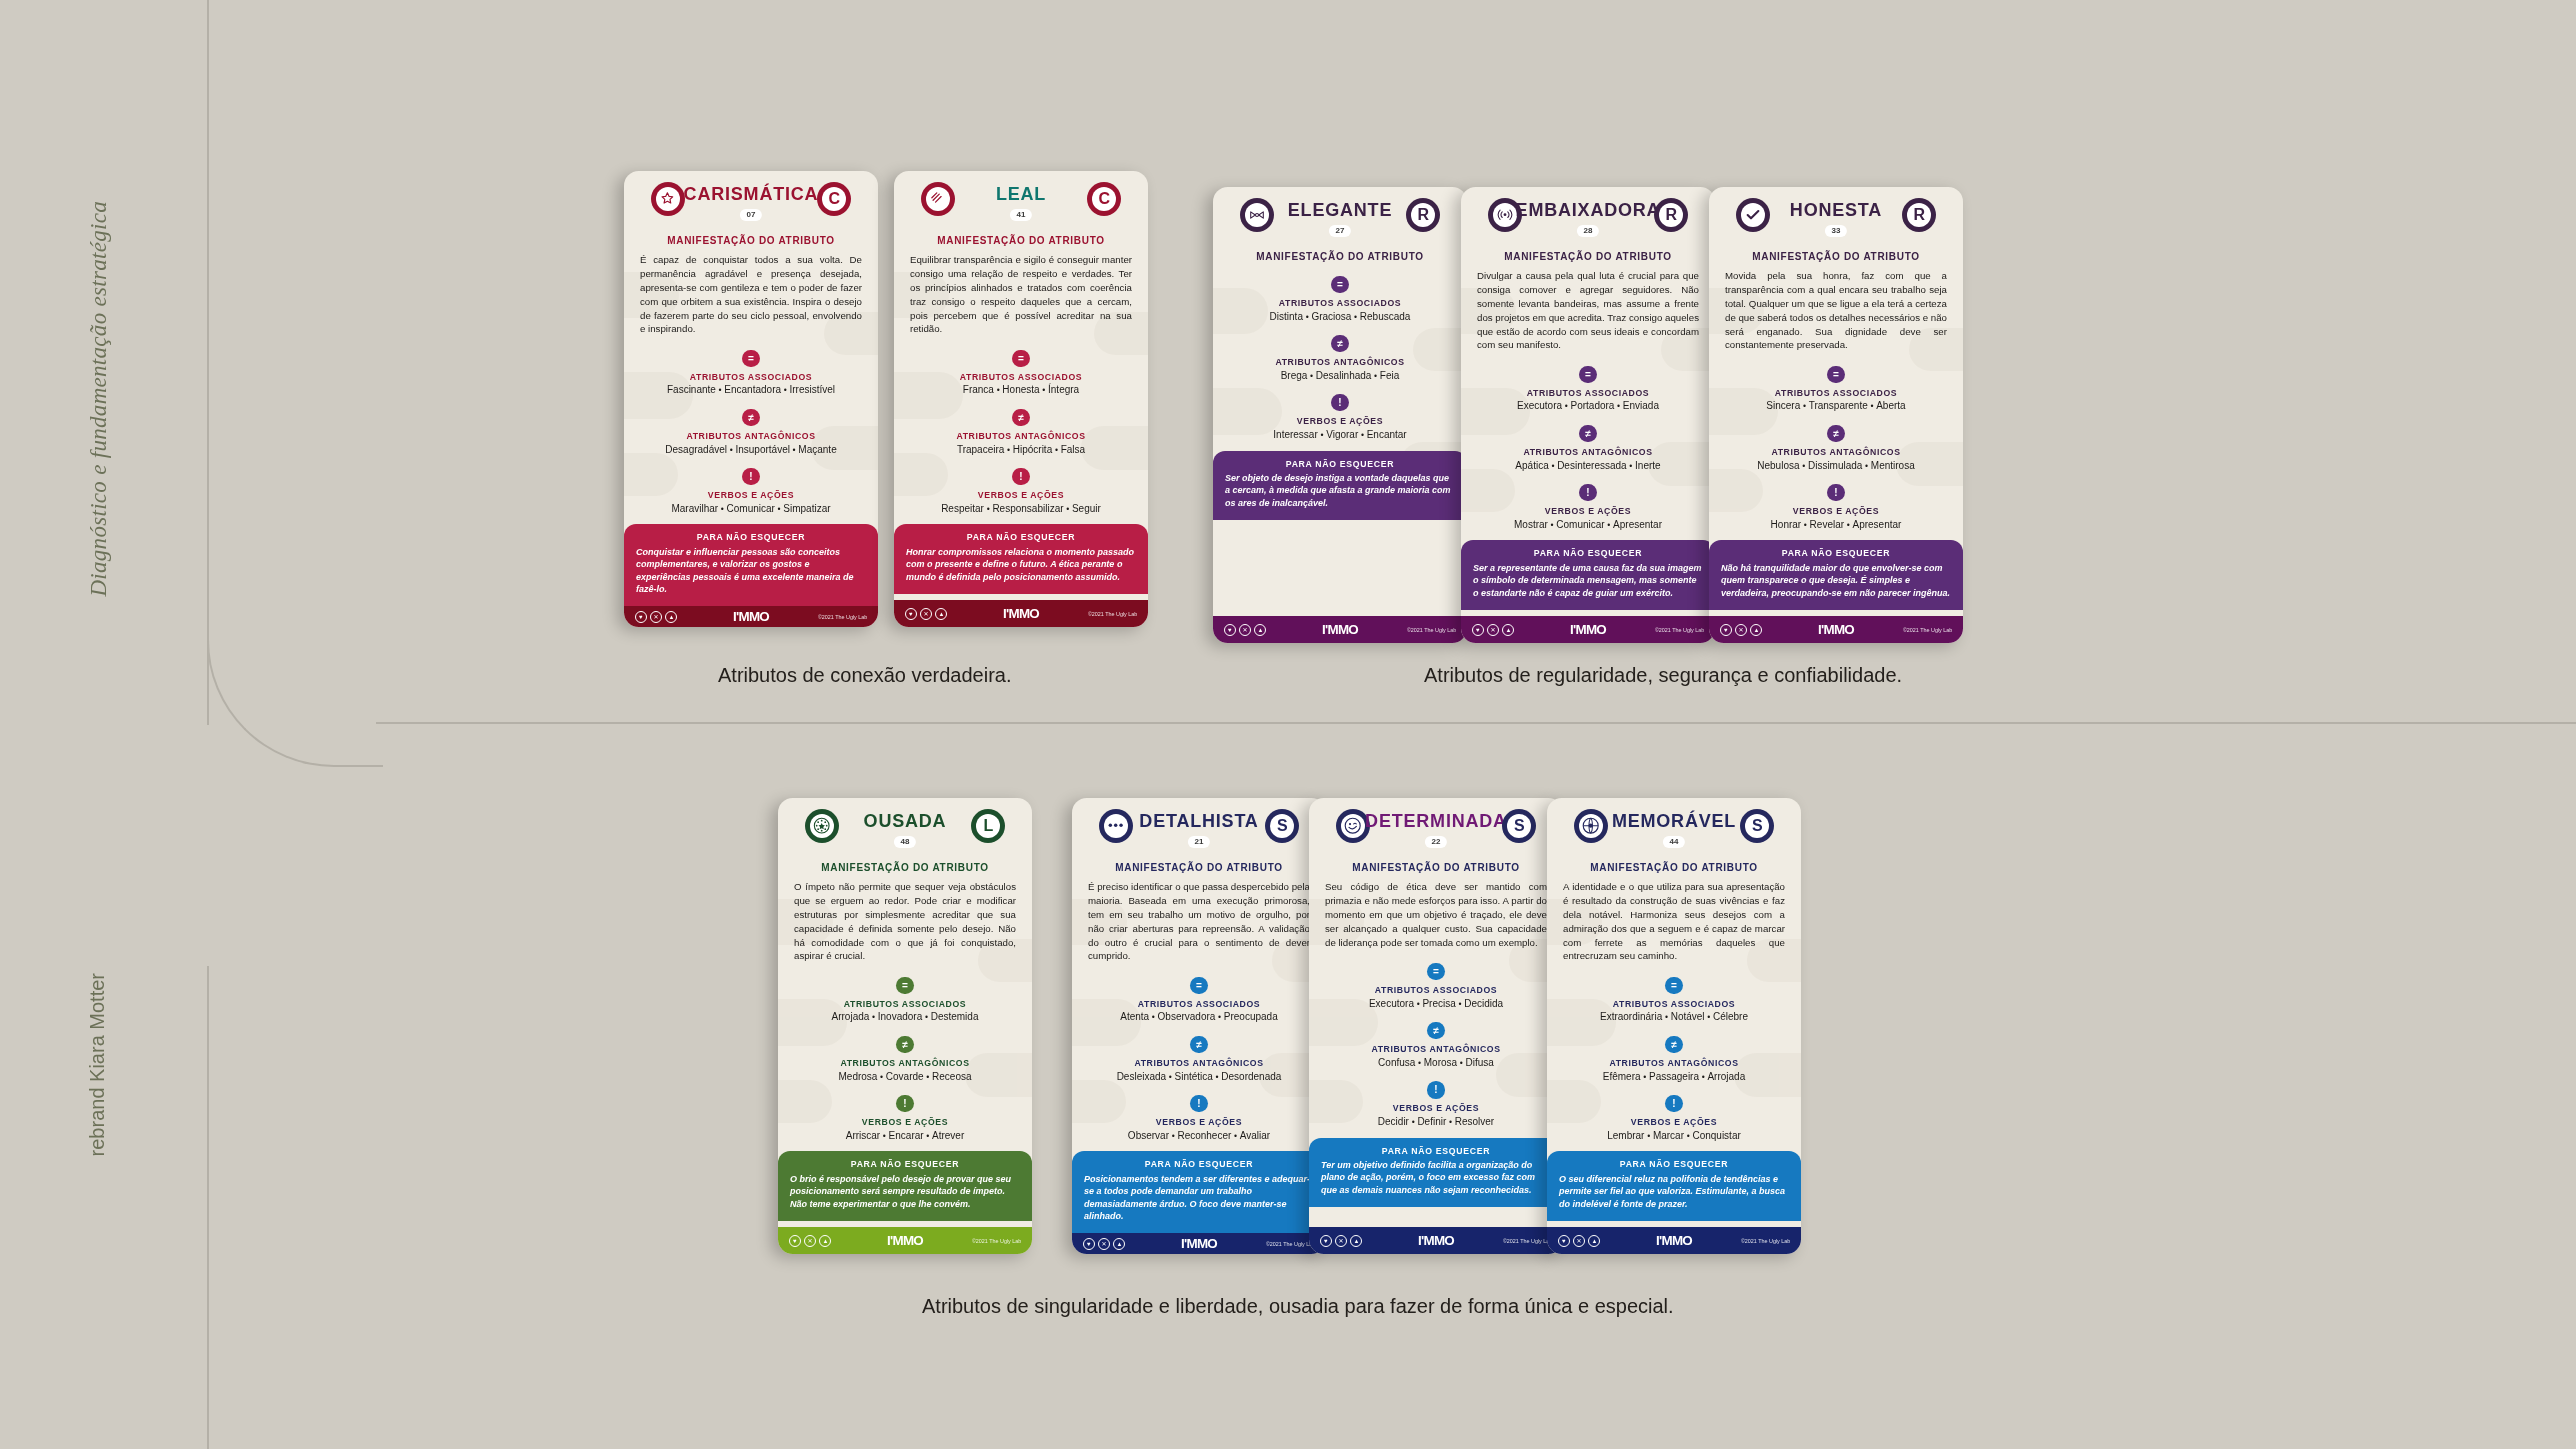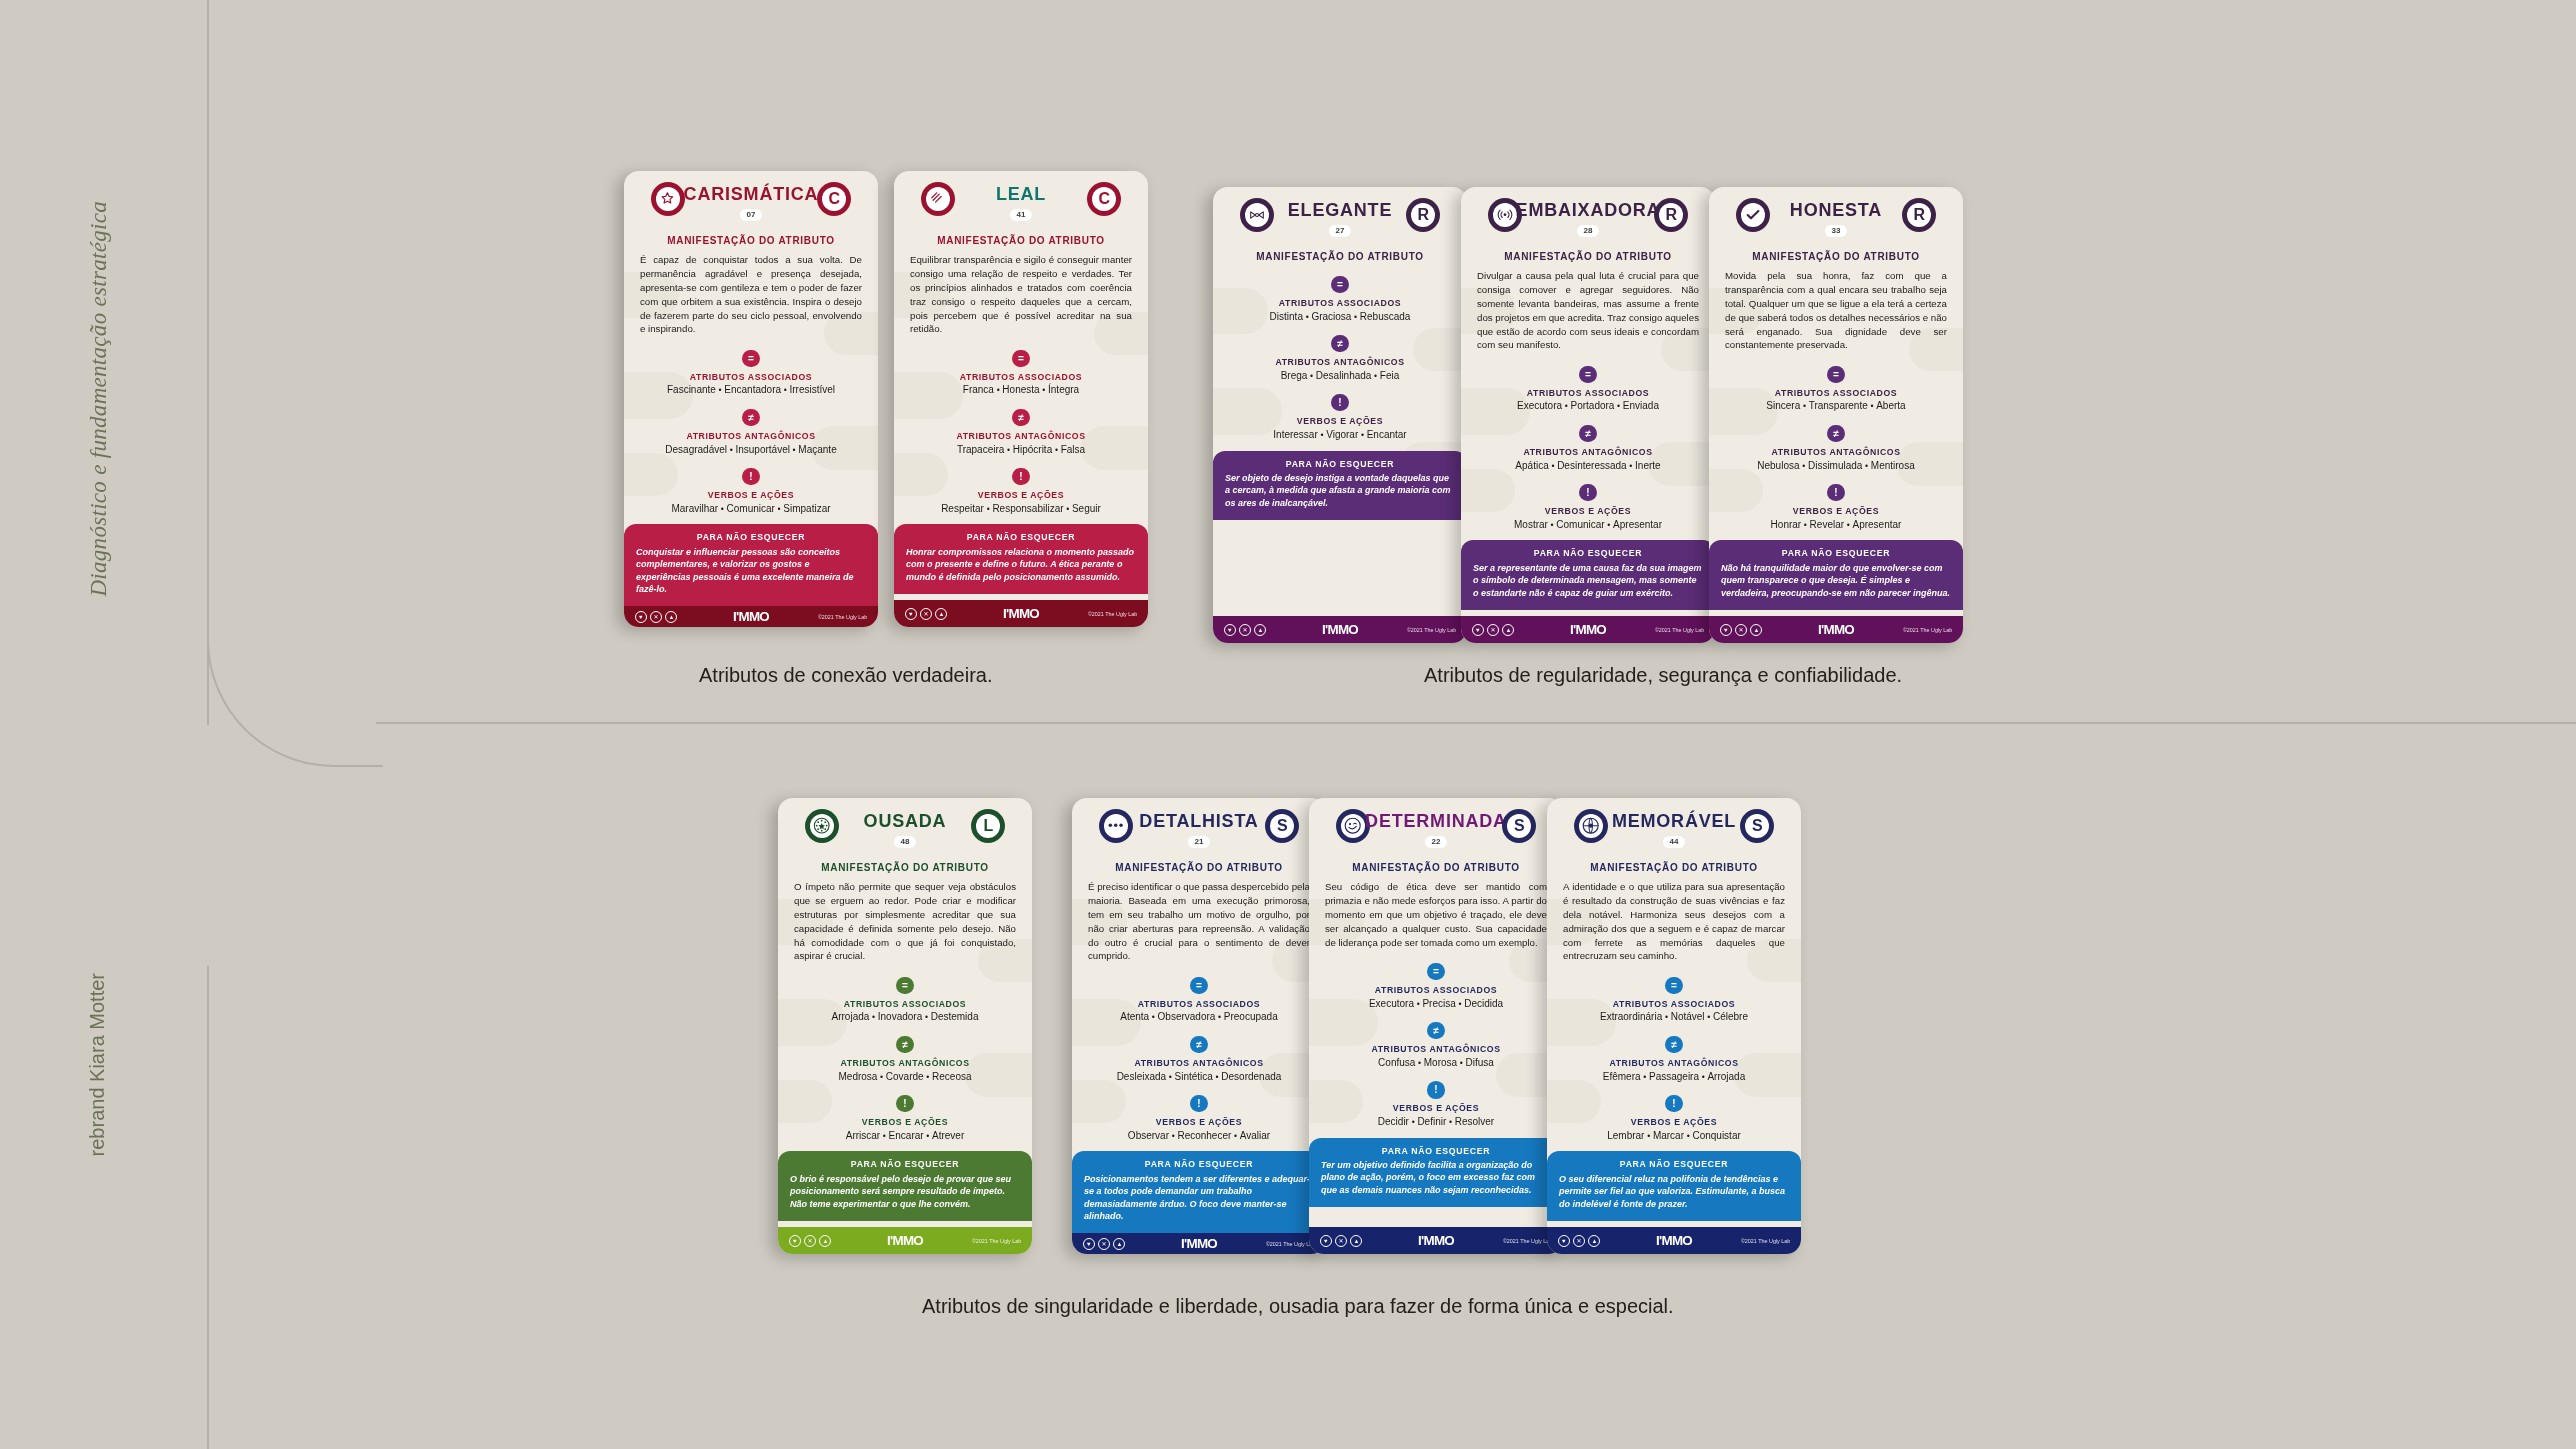--- a/index.html
+++ b/index.html
@@ -698,16 +698,16 @@
           <i>✕</i>
           <i>▲</i>
         </div>
         <div class="foot-logo">I'MMO</div>
         <div class="foot-copy">©2021 The Ugly Lab</div>
       </div>
       </div>
     </div>
   </div>
 
-<div class="caption" style="left: 699px; top: 664px;">Atributos de conexão verdadeira.</div>
+<div class="caption" style="left: 718px; top: 664px;">Atributos de conexão verdadeira.</div>
 <div class="caption" style="left: 1424px; top: 664px;">Atributos de regularidade, segurança e confiabilidade.</div>
 <div class="caption" style="left: 922px; top: 1295px;">Atributos de singularidade e liberdade, ousadia para fazer de forma única e especial.</div>
 
 
 </body></html>

